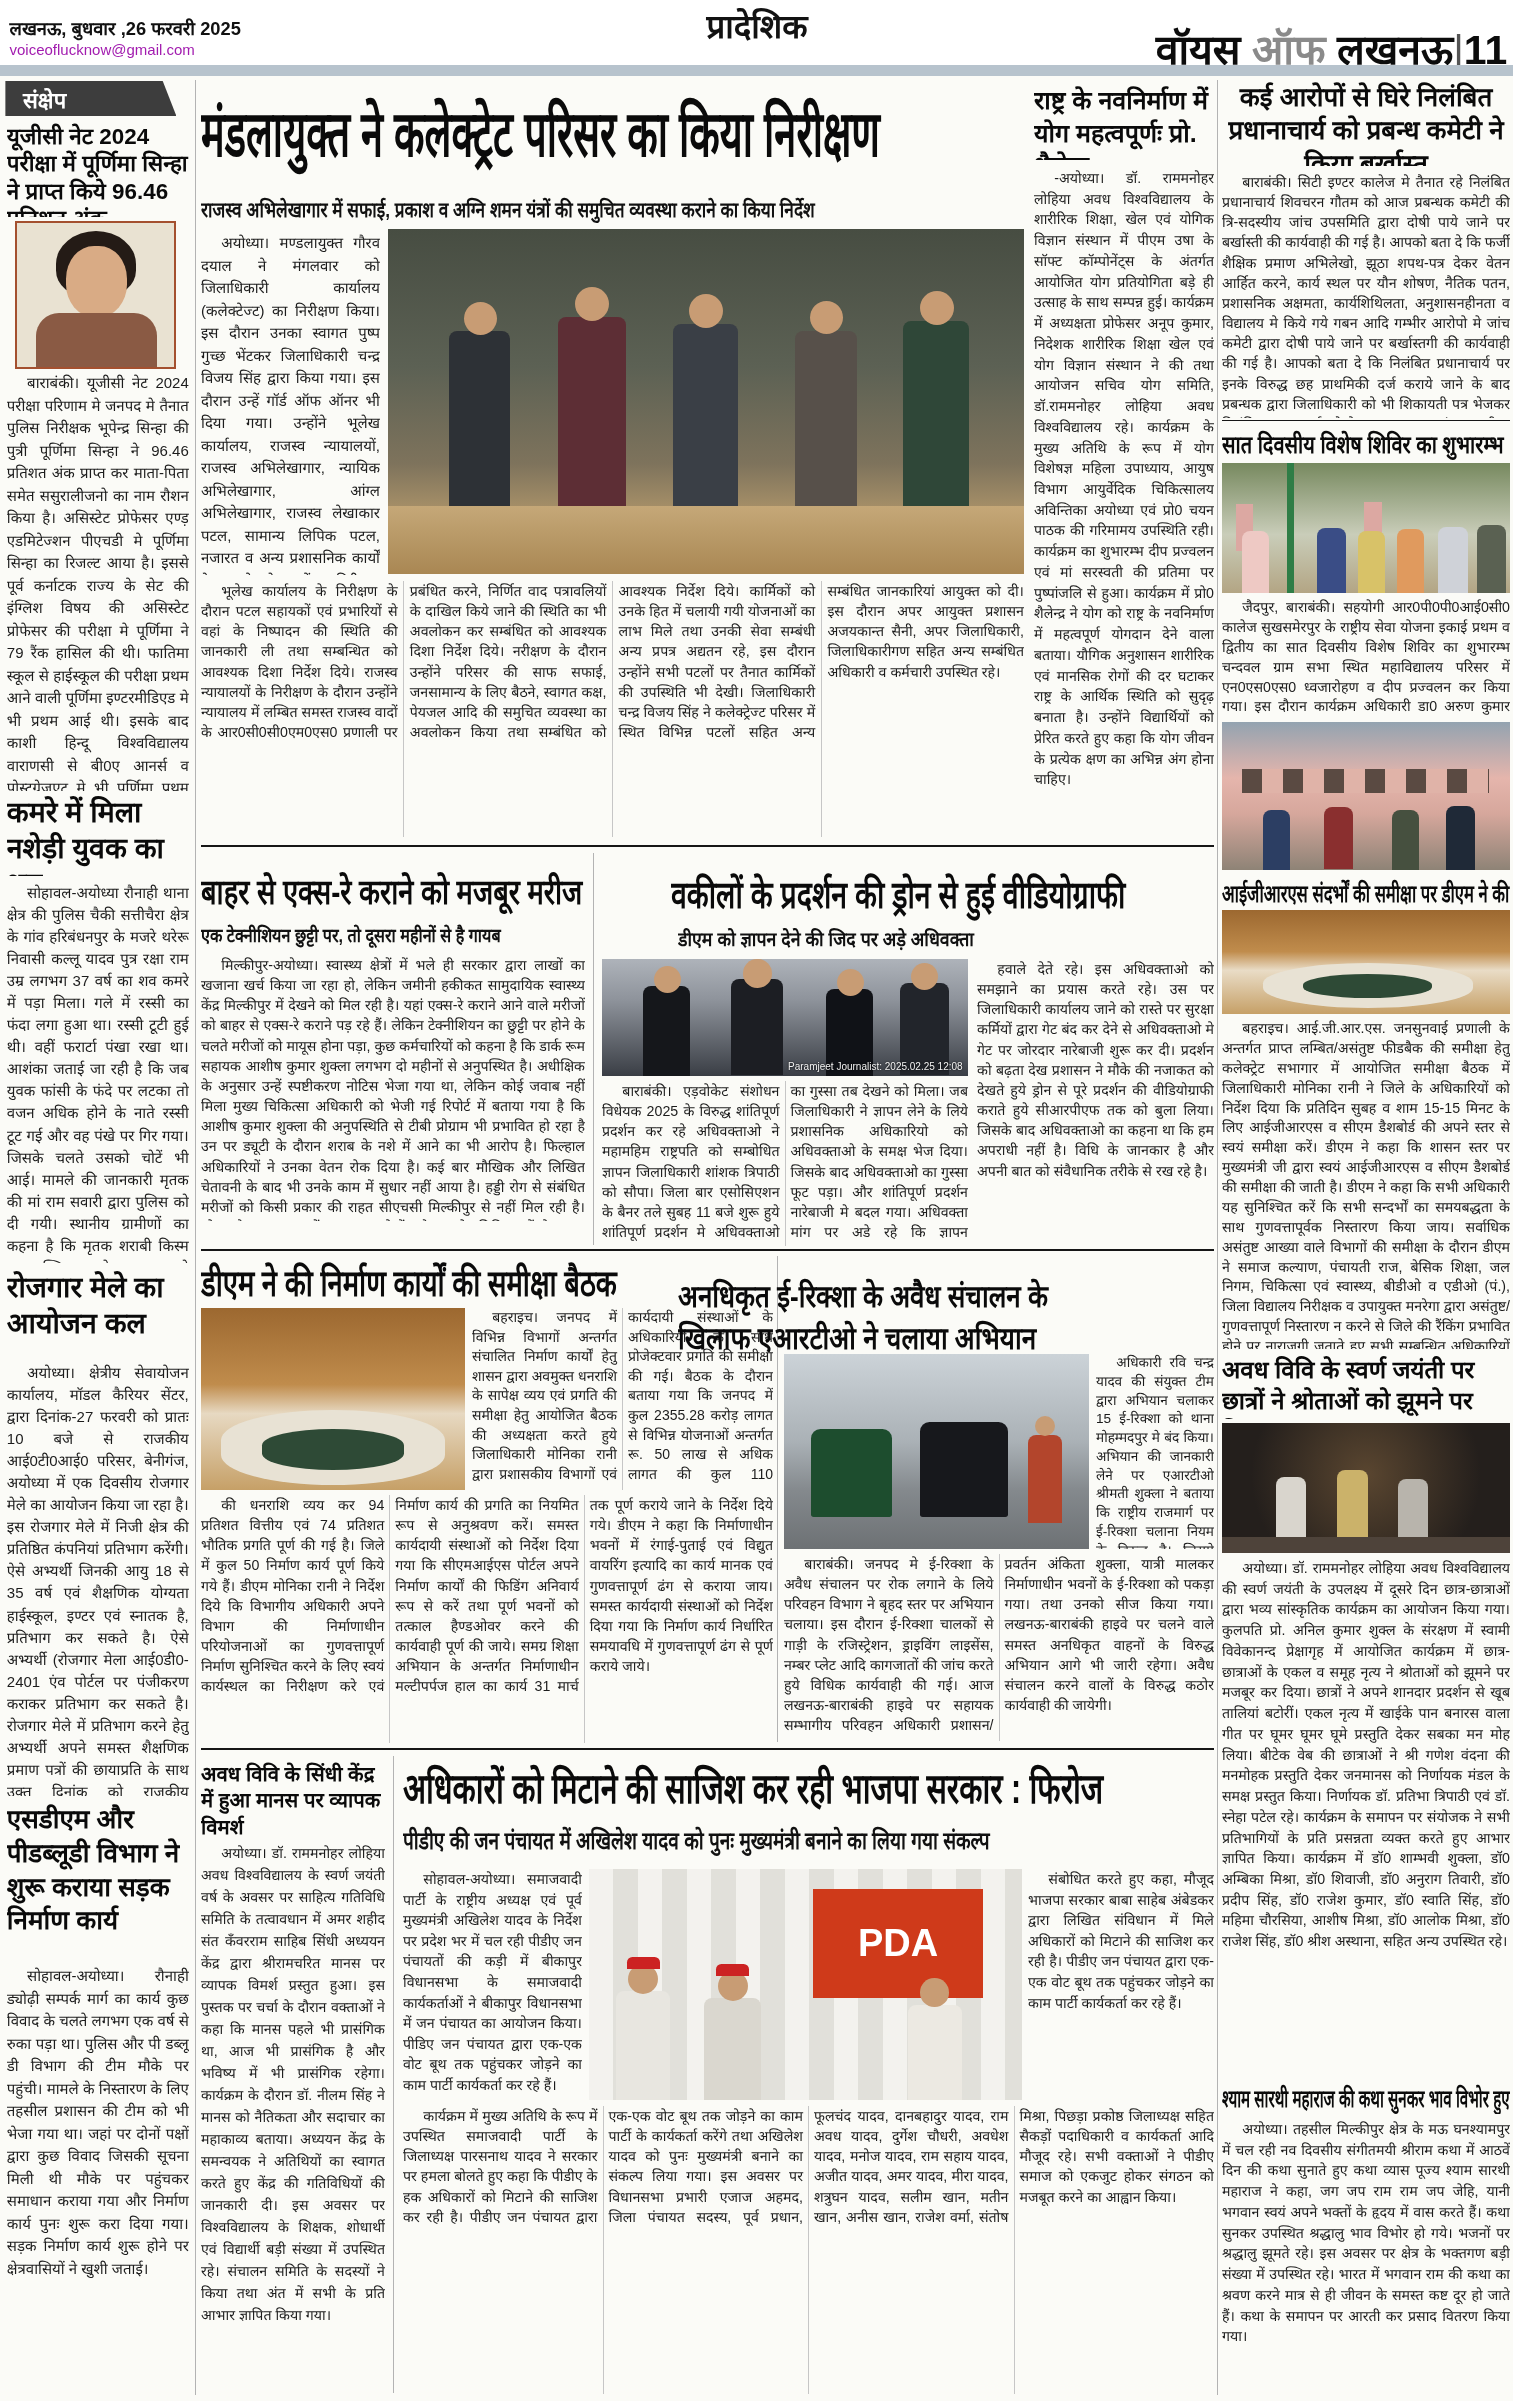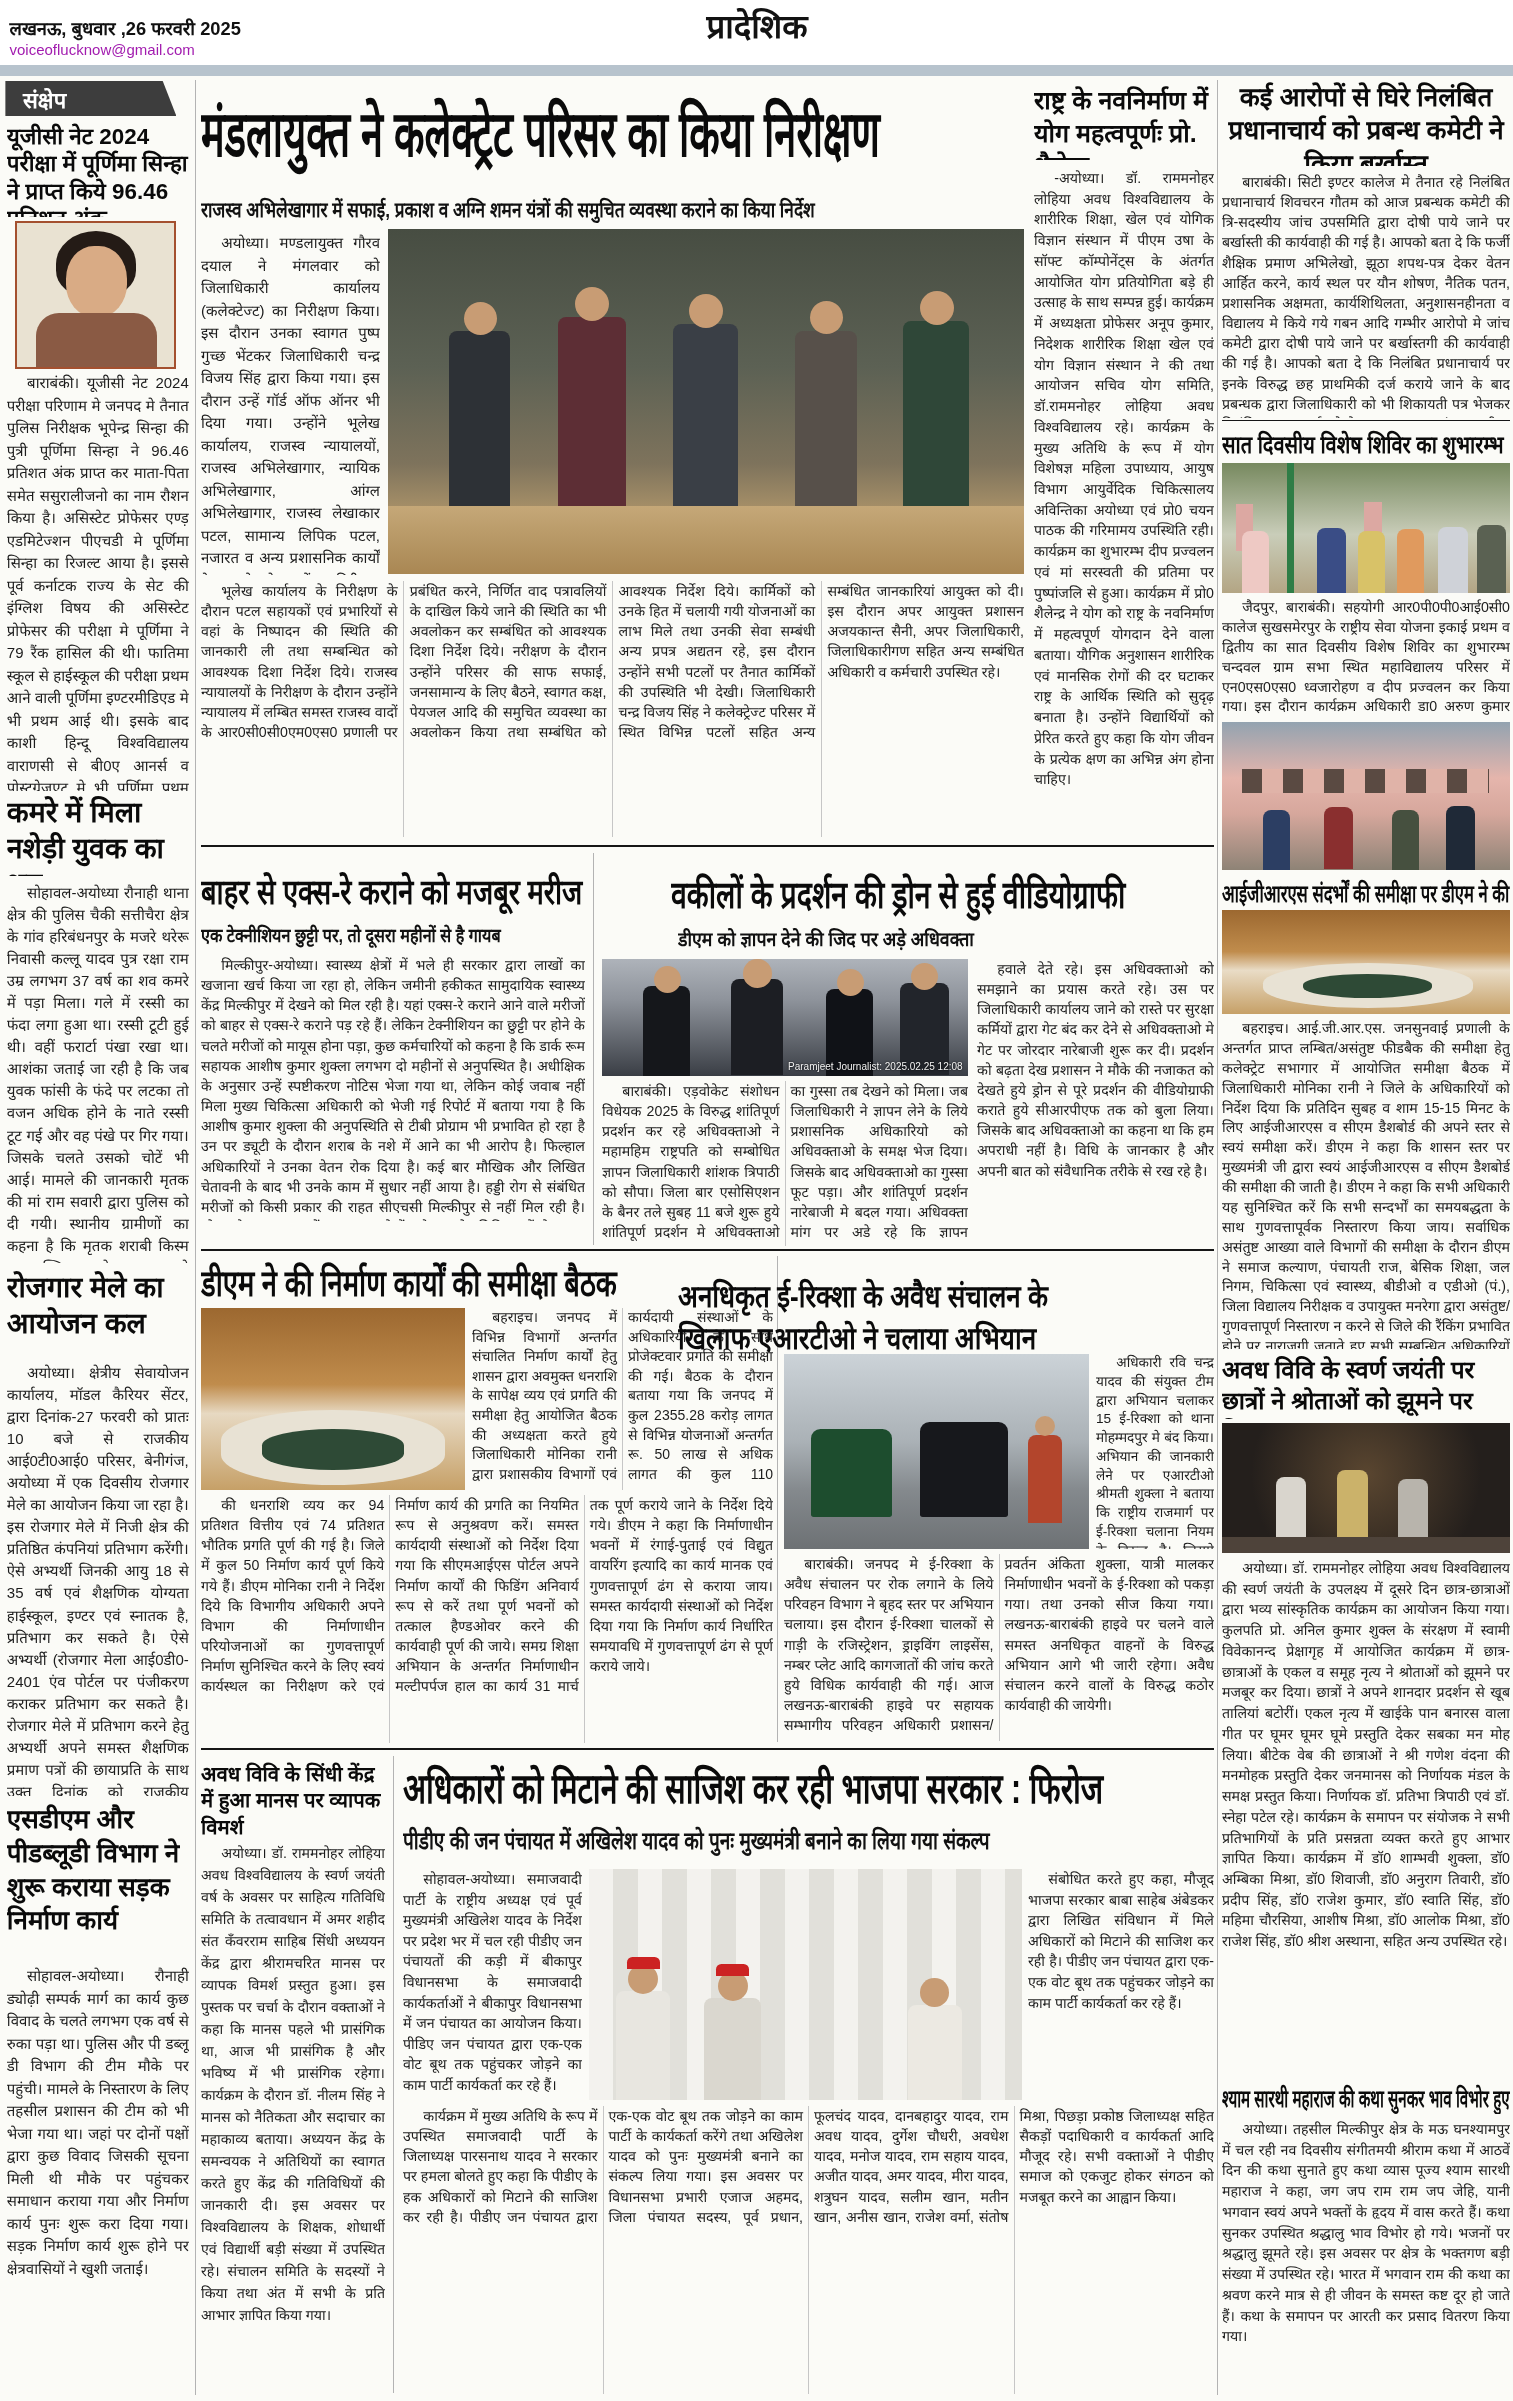--- a/index.html
+++ b/index.html
@@ -18,20 +18,25 @@
   .wm{position:absolute;right:5.4px;bottom:4.1px;color:#f3f3f3;font-size:10px;text-shadow:0 0 2px #000;margin-left:24px;}
   .banner{position:absolute;background:#cf3a1a;color:#fff;font-weight:700;display:flex;align-items:center;justify-content:center;}
 </style>
 </head>
 <body>
 
 <div class="abs" style="left:0;top:0;width:1514px;height:65px;background:#fff;">
   <div class="abs" style="left:9.5px;top:15px;font-size:18.3px;font-weight:700;color:#111;">लखनऊ, बुधवार ,26 फरवरी 2025</div>
   <div class="abs" style="left:9.5px;top:41px;font-size:15px;color:#a21caf;">voiceoflucknow@gmail.com</div>
   <div class="abs" style="left:0;top:2.7px;width:1514px;text-align:center;font-size:33px;font-weight:700;color:#121212;">प्रादेशिक</div>
+  <div class="abs" style="right:6.8px;top:20.3px;font-size:41px;font-weight:700;white-space:nowrap;">
+    <span style="color:#0c0c0c;">वॉयस</span>
+    <span style="color:#8a8a8a;">ऑफ</span>
+    <span style="color:#0c0c0c;">लखनऊ</span><span style="color:#555;font-weight:400;">|</span><span style="color:#0c0c0c;">11</span>
+  </div>
 </div>
 <div class="abs" style="left:0;top:65px;width:1514px;height:11px;background:#b7c3cd;"></div>
 
 <div class="vr" style="left:195px;top:80px;height:2315px;"></div>
 <div class="vr" style="left:1217px;top:80px;height:2315px;"></div>
 
 <div class="abs" style="left:5.4px;top:81px;width:171px;height:35px;background:#3d3d3d;color:#fff;clip-path:polygon(0 0,92% 0,100% 100%,0 100%);display:flex;align-items:center;">
   <span style="font-size:22px;font-weight:700;padding-left:17.6px;">संक्षेप</span>
 </div>
 
@@ -182,20 +187,23 @@
 <div class="hl abs" style="left:403px;top:1758px;width:811px;height:57px;">
   <span class="cx" style="font-size:42px;transform:scaleX(0.72);">अधिकारों को मिटाने की साजिश कर रही भाजपा सरकार : फिरोज</span>
 </div>
 <div class="sub abs" style="left:403px;top:1823px;width:811px;height:35px;">
   <span class="cx" style="font-size:24.4px;transform:scaleX(0.78);">पीडीए की जन पंचायत में अखिलेश यादव को पुनः मुख्यमंत्री बनाने का लिया गया संकल्प</span>
 </div>
 <div class="bt abs" style="left:403px;top:1869px;width:179px;height:231px;font-size:14.2px;line-height:1.45;">
     <p>सोहावल-अयोध्या। समाजवादी पार्टी के राष्ट्रीय अध्यक्ष एवं पूर्व मुख्यमंत्री अखिलेश यादव के निर्देश पर प्रदेश भर में चल रही पीडीए जन पंचायतों की कड़ी में बीकापुर विधानसभा के समाजवादी कार्यकर्ताओं ने बीकापुर विधानसभा में जन पंचायत का आयोजन किया। पीडिए जन पंचायत द्वारा एक-एक वोट बूथ तक पहुंचकर जोड़ने का काम पार्टी कार्यकर्ता कर रहे हैं।</p>
   </div>
 <div class="ph" style="left:589px;top:1869px;width:433px;height:231px;background:repeating-linear-gradient(90deg,#f3f2ee 0 24.4px,#e1e0da 24.4px 49px);">
+  <div class="banner" style="left:224px;top:20.3px;width:170px;height:109px;font-size:38px;">
+    <span>PDA</span>
+  </div>
   <div class="sil" style="left:27px;top:122px;width:54px;height:109px;background:#e8e6e0;"></div>
   <div class="hd" style="left:39px;top:95px;width:30px;height:30px;"></div>
   <div style="position:absolute;left:38px;top:88px;width:33px;height:12.2px;background:#c22;border-radius:5.4px 5.4px 0 0;"></div>
   <div class="sil" style="left:115px;top:129px;width:57px;height:102px;background:#dad7cf;"></div>
   <div class="hd" style="left:129px;top:102px;width:30px;height:30px;"></div>
   <div style="position:absolute;left:127px;top:95px;width:33px;height:12.2px;background:#c22;border-radius:5.4px 5.4px 0 0;"></div>
   <div class="sil" style="left:319px;top:136px;width:54px;height:95px;background:#ece9e2;"></div>
   <div class="hd" style="left:331px;top:109px;width:28.5px;height:28.5px;"></div>
 </div>
 <div class="bt abs" style="left:1028px;top:1869px;width:186px;height:231px;font-size:14.2px;line-height:1.45;">

